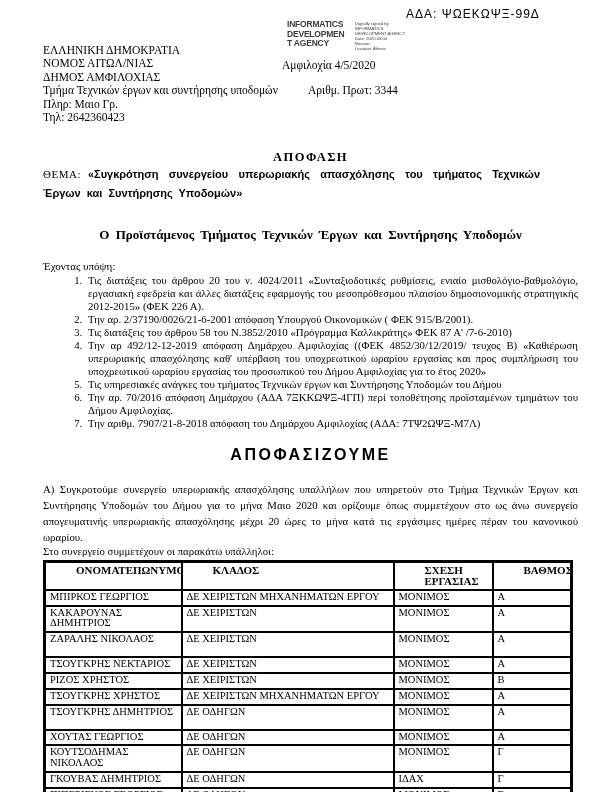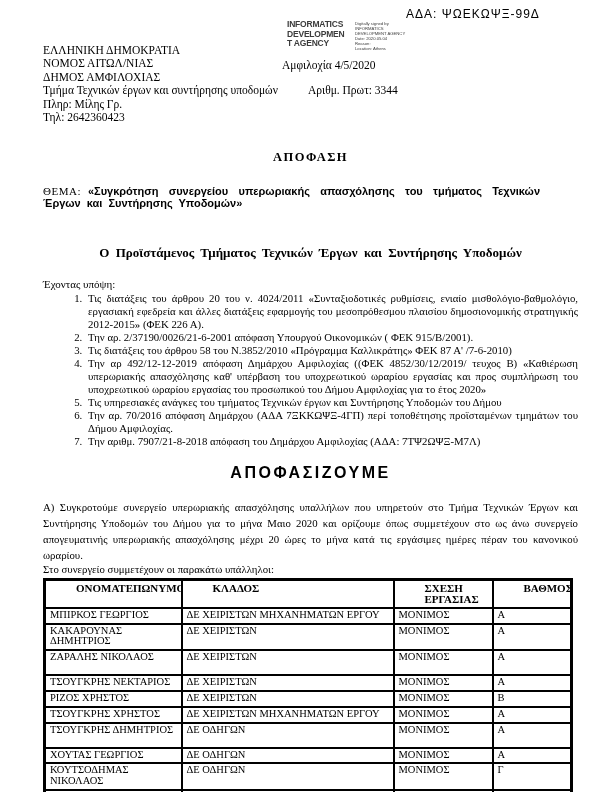--- a/index.html
+++ b/index.html
@@ -32,30 +32,30 @@
   }
   .place-date { position:absolute; top:59px; left:282px; font-size:11.5px; white-space:nowrap; }
   .protocol   { position:absolute; top:84px; left:308px; font-size:11.5px; white-space:nowrap; }
 
   
   .main { position:absolute; top:150px; left:43px; width:535px; font-size:10.8px; }
 
   .decision-title { text-align:center; font-weight:bold; font-size:12.5px; letter-spacing:1.5px; }
 
   .subject-line {
-    margin-top:20px; max-width:497px;
-    text-align:justify; line-height:12px; font-size:11px;
+    margin-top:0; max-width:497px;
+    text-align:justify; line-height:19px; font-size:11px;
   }
   .subject-label { font-size:11px; letter-spacing:0.5px; }
   .subject-text {
     font-family:"Liberation Sans","DejaVu Sans",sans-serif;
     font-weight:bold; font-size:11px; word-spacing:3px;
   }
 
-  .authority-heading { margin-top:36px; text-align:center; font-weight:bold; font-size:13px; word-spacing:3px; }
+  .authority-heading { margin-top:24px; text-align:center; font-weight:bold; font-size:13px; word-spacing:3px; }
 
   .having-label { margin-top:17px; font-size:11px; }
   ol.having-list { margin-top:2px; padding-left:42px; line-height:13px; text-align:justify; }
   ol.having-list li { padding-left:3px; }
 
   .decide-heading {
     margin-top:16px; text-align:center;
     font-family:"Liberation Sans","DejaVu Sans",sans-serif;
     font-weight:bold; font-size:16px; letter-spacing:2.5px;
   }
@@ -102,21 +102,21 @@
         <div>Reason:</div>
         <div>Location: Athens</div>
       </div>
   </div>
 
   <div class="org-block">
       <div>ΕΛΛΗΝΙΚΗ ΔΗΜΟΚΡΑΤΙΑ</div>
       <div>ΝΟΜΟΣ ΑΙΤΩΛ/ΝΙΑΣ</div>
       <div>ΔΗΜΟΣ ΑΜΦΙΛΟΧΙΑΣ</div>
       <div>Τμήμα Τεχνικών έργων και συντήρησης υποδομών</div>
-      <div>Πληρ: Μίλης Γρ.</div>
+      <div>Πληρ: Μαιο Γρ.</div>
       <div>Τηλ: 2642360423</div>
     </div>
 
   <div class="place-date">Αμφιλοχία 4/5/2020</div>
   <div class="protocol">Αριθμ. Πρωτ: 3344</div>
 
   <div class="main">
 
     <div class="decision-title">ΑΠΟΦΑΣΗ</div>
 

